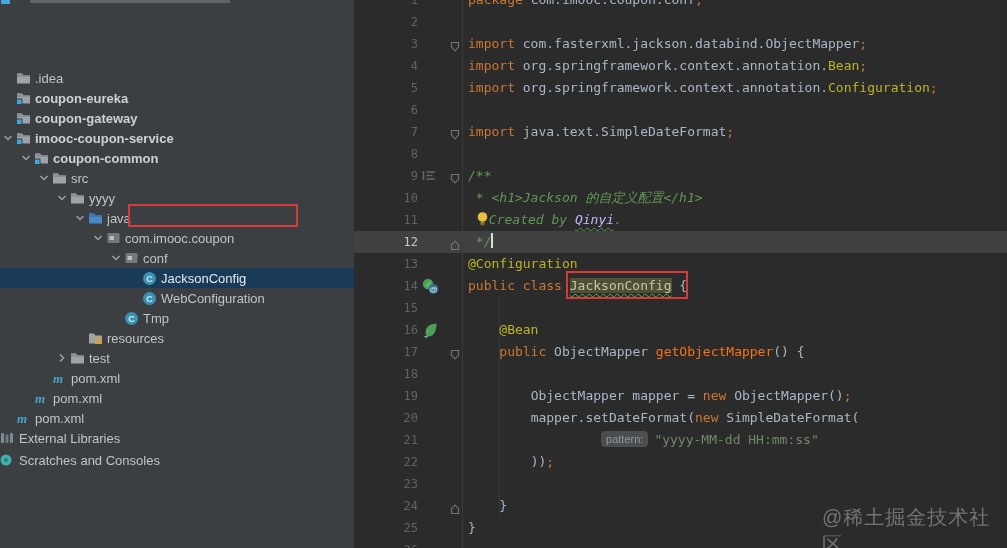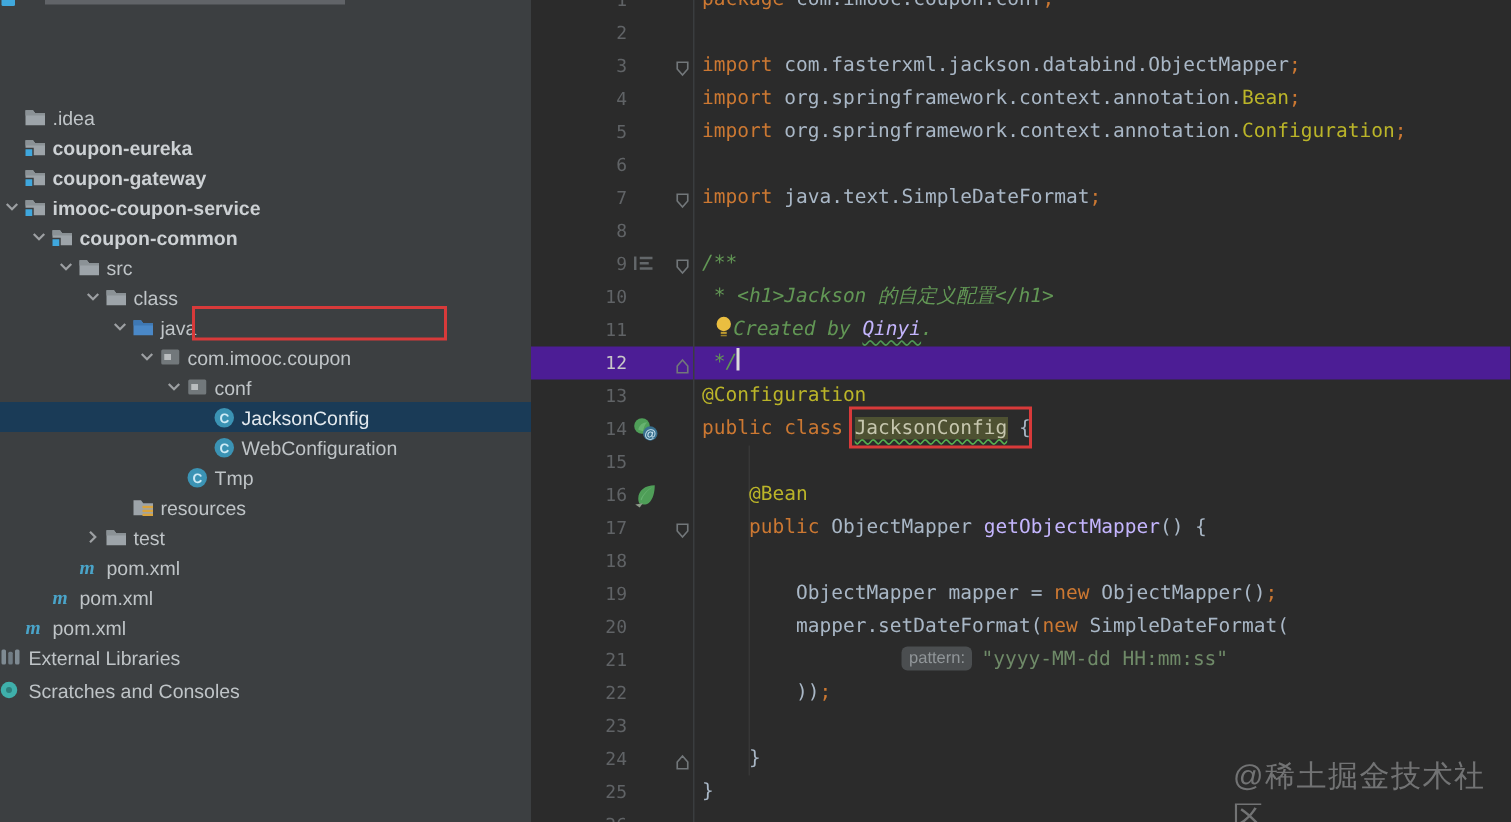--- a/index.html
+++ b/index.html
@@ -17,31 +17,31 @@
   .tree-row.selected { background:#1a3b57; color:#e3e9ee; }
   .tree-row .chev { width:16px; height:20px; display:inline-flex; align-items:center; justify-content:center; flex:none; }
   .tree-row .ticon { width:18px; height:16px; display:inline-flex; align-items:center; justify-content:flex-start; flex:none; }
   .tree-row .tlabel { padding-left:1px; }
 
   
   .editor { position:absolute; left:354px; top:0; width:653px; height:548px; background:#2b2b2b; overflow:hidden; }
   .gutter-sep { position:absolute; left:108px; top:0; bottom:0; width:1px; background:#3a3d3f; z-index:3; }
   .indent-guide { position:absolute; left:145px; top:297px; height:220px; width:1px; background:#373737; z-index:1; }
   .code-line { position:absolute; left:0; width:100%; height:22px; font-family:"DejaVu Sans Mono","Liberation Mono",monospace; font-size:13px; line-height:22px; white-space:pre; z-index:2; }
-  .code-line.current { background:#4c1d95; }
+  .code-line.current { background:#404040; }
   .code-line .num { position:absolute; left:0; top:0; width:64px; text-align:right; color:#606366; font-size:12px; }
   .code-line.current .num { color:#c8c8c8; }
   .code-line .gicon { position:absolute; left:68px; top:3px; width:17px; height:17px; }
   .code-line .fold { position:absolute; left:95px; top:5px; width:12px; height:12px; }
   .code-line .code { position:absolute; left:114px; top:0; }
 
   .tk-k { color:#cc7832; }
   .tk-p { color:#a9b7c6; }
   .tk-a { color:#bbb529; }
-  .tk-m { color:#c4b5fd; }
+  .tk-m { color:#f97316; }
   .tk-s { color:#6f8a68; }
   .tk-c { color:#629755; font-style:italic; }
   .tk-cw { color:#c4b5fd; font-style:italic; text-decoration:underline wavy #4e9a54; text-decoration-thickness:1px; text-underline-offset:3px; }
   .tk-hl { color:#c6c6ae; background:#4e5132; text-decoration:underline wavy #55b04f; text-decoration-thickness:1px; text-underline-offset:3px; }
   .tk-h { display:inline-block; background:#4b4e50; color:#919699; border-radius:4px; font-family:"Liberation Sans",sans-serif; font-size:11px; line-height:14px; padding:1px 5px; vertical-align:1px; margin-right:6px; }
   .caret { display:inline-block; width:2px; height:15px; background:#dcdcdc; vertical-align:-2px; }
   .bulb { display:inline-block; width:13px; vertical-align:-2px; }
 
   
   .red-box { position:absolute; border:2px solid #d83a3a; z-index:9; pointer-events:none; }
@@ -142,21 +142,21 @@
             <svg width="12" height="12" viewBox="0 0 12 12">
               <polyline points="2.5,4 6,7.5 9.5,4" fill="none" stroke="#9da0a3" stroke-width="1.5"></polyline>
             </svg>
           </span>
           <span class="ticon">
             <svg width="15" height="14" viewBox="0 0 15 14">
               <path d="M1 2.5h5l1.5 2H14v8H1z" fill="#9da4a9"></path>
               <path d="M1 2.5h5l1.5 2H14v1.5H1z" fill="#8b9296"></path>
             </svg>
           </span>
-          <span class="tlabel">class</span>
+          <span class="tlabel">yyyy</span>
         </div>
         <div class="tree-row" style="padding-left: 72px;">
           <span class="chev">
             <svg width="12" height="12" viewBox="0 0 12 12">
               <polyline points="2.5,4 6,7.5 9.5,4" fill="none" stroke="#9da0a3" stroke-width="1.5"></polyline>
             </svg>
           </span>
           <span class="ticon">
             <svg width="15" height="14" viewBox="0 0 15 14">
               <path d="M1 2.5h5l1.5 2H14v8H1z" fill="#4a88c7"></path>

